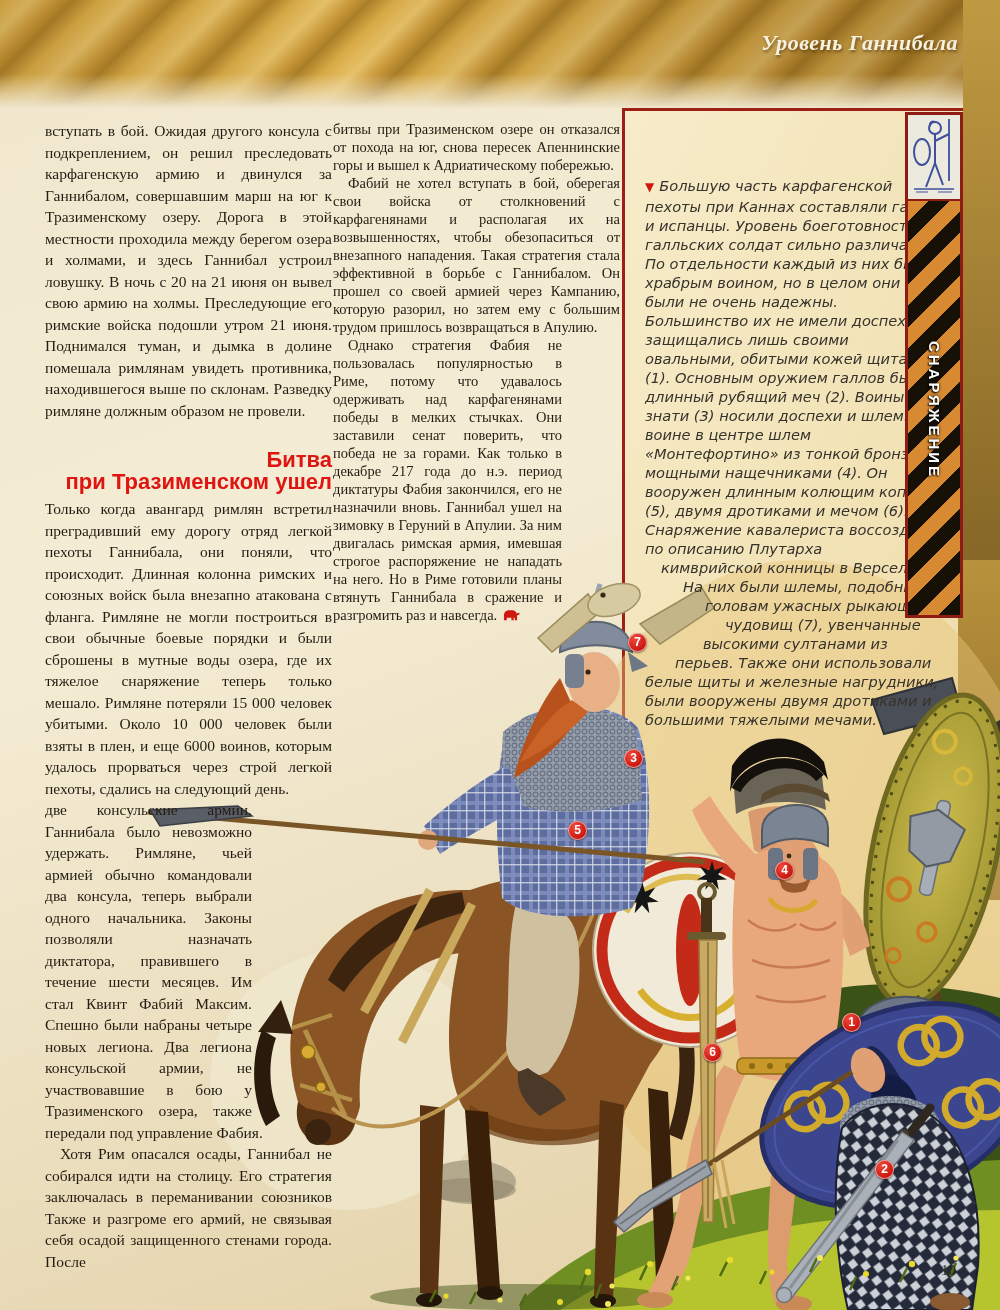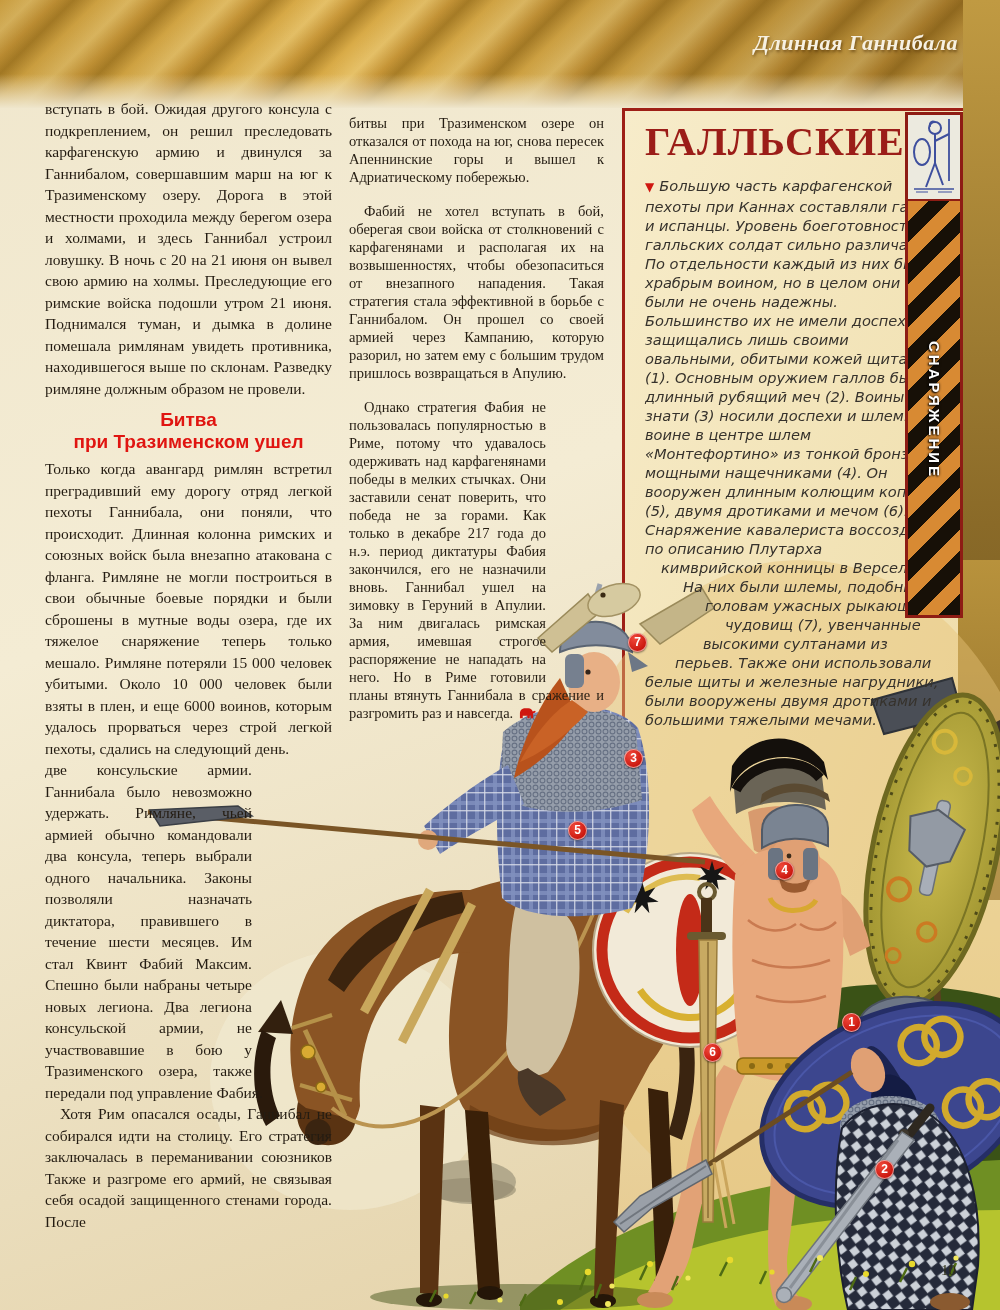--- a/index.html
+++ b/index.html
@@ -39,28 +39,28 @@
     z-index:1;
   }
   .sidebar-content { position:absolute; left:645px; top:122px; width:296px; z-index:5; }
   .sb-title { margin:0 0 14px 0; font-family:"Liberation Serif", serif; font-weight:bold;
     font-size:40px; line-height:40px; letter-spacing:1px; color:#9b1d18; }
   .sb-body { margin:0; font-family:"DejaVu Sans", sans-serif; font-style:italic;
     font-size:14.6px; line-height:19px; color:#36322c; text-align:left; }
   .sb-bullet { color:#cf1710; font-style:normal; font-size:12px; margin-right:5px; }
   .step { float:left; clear:left; height:19px; }
   
-  .col { position:absolute; top:98px; width:287px; color:#241c12; text-align:justify; z-index:5; }
+  .col { position:absolute; top:120px; width:287px; color:#241c12; text-align:justify; z-index:5; }
   .col1 { left:45px; }
   .col2 { left:333px; }
   .col1 p { margin:0; font-size:15.5px; line-height:21.5px; }
-  .col2 p { margin:16px; font-size:14.5px; line-height:18px; }
+  .col2 p { margin:0; font-size:14.5px; line-height:18px; }
   .indent { text-indent:15px; }
-  .red-head { margin:10px 0 5px 0; font-family:"Liberation Sans", sans-serif; font-weight:bold;
-    font-size:19px; line-height:22px; color:#e01511; text-align:center; }
+  .red-head { margin:28px 0 5px 0; font-family:"Liberation Sans", sans-serif; font-weight:bold;
+    font-size:22px; line-height:22px; color:#e01511; text-align:right; }
   .p3a { width:170px; text-align:left; text-indent:15px; margin-bottom:2px !important; }
   .fr { float:right; clear:right; }
   
   .marker {
     position:absolute; width:19px; height:19px; border-radius:50%;
     background: radial-gradient(circle at 35% 30%, #f0483a, #c8140c 72%);
     color:#fff; font-family:"Liberation Sans", sans-serif; font-weight:bold;
     font-size:12px; line-height:19px; text-align:center; z-index:9;
     box-shadow: 0 1px 2px rgba(0,0,0,.5), inset 0 0 0 1px rgba(255,255,255,.55);
   }
@@ -84,21 +84,21 @@
   .elephant { display:inline-block; width:19px; height:15px; vertical-align:-2px; margin-left:4px; }
 </style>
 </head>
 <body>
 
 <div class="page">
 
   <div class="top-band">
     <div class="band-fade"></div>
   </div>
-  <div class="running-head">Длинная Ганнибала</div>
+  <div class="running-head">Уровень Ганнибала</div>
   <div class="right-edge"></div>
 
   <div class="sidebar-box"></div>
 
   <svg class="art" viewBox="0 0 1000 750" xmlns="http://www.w3.org/2000/svg">
     <defs>
       <linearGradient id="edgeGrad" x1="0" y1="0" x2="0" y2="1">
         <stop offset="0" stop-color="#b8923c"></stop>
           <stop offset=".45" stop-color="#8a6a28"></stop>
           <stop offset="1" stop-color="#4c4418"></stop>
@@ -336,21 +336,21 @@
 
   <div class="col col2">
     <p>битвы при Тразименском озере он отказался от похода на юг, снова пересек Апеннинские горы и вышел к Адриатическому побережью.</p>
     <p class="indent">Фабий не хотел вступать в бой, оберегая свои войска от столкновений с карфагенянами и располагая их на возвышенностях, чтобы обезопаситься от внезапного нападения. Такая стратегия стала эффективной в борьбе с Ганнибалом. Он прошел со своей армией через Кампанию, которую разорил, но затем ему с большим трудом пришлось возвращаться в Апулию.</p>
     <p class="indent"><span class="fr" style="width:58px;height:160px;margin-top:116px"></span><span>Однако стратегия Фабия не пользовалась популярностью в Риме, потому что удавалось одерживать над карфагенянами победы в мелких стычках. Они заставили сенат поверить, что победа не за горами. Как только в декабре 217 года до н.э. период диктатуры Фабия закончился, его не назначили вновь. Ганнибал ушел на зимовку в Геруний в Апулии. За ним двигалась римская армия, имевшая строгое распоряжение не нападать на него. Но в Риме готовили планы втянуть Ганнибала в сражение и разгромить раз и навсегда.</span><svg class="elephant" viewBox="0 0 20 16">
           <path d="M3,14 L3,9 C3,5.5 5.5,3.5 9,3.5 L12,3.5 C14.5,3.5 16,5 16.6,6.8 L19,6.2 C19.8,6.4 19.9,7.6 19.2,8 L17,9 L17,14 L14.6,14 L14.6,11.5 L13.4,11.5 L13.4,14 L11,14 L11,11.5 L6,11.5 L6,14 Z" fill="#cf1710"></path>
         </svg></p>
   </div>
 
   <div class="sidebar-content">
-    <h1 class="sb-title"><span>ГАЛЛЬСКИЕ</span><br></h1>
+    <h1 class="sb-title"><br></h1>
     <p class="sb-body"><span class="sb-bullet">▼</span><span>Большую часть карфагенской пехоты при Каннах составляли галлы и испанцы. Уровень боеготовности галльских солдат сильно различался. По отдельности каждый из них был храбрым воином, но в целом они были не очень надежны. Большинство их не имели доспехов и защищались лишь своими овальными, обитыми кожей щитами (1). Основным оружием галлов был длинный рубящий меч (2). Воины из знати (3) носили доспехи и шлем. На воине в центре шлем «Монтефортино» из тонкой бронзы с мощными нащечниками (4). Он вооружен длинным колющим копьем (5), двумя дротиками и мечом (6). Снаряжение кавалериста воссоздано по описанию Плутарха</span></p>
     <div class="sb-body">
       <span class="step" style="width:16px"></span>
       <span class="step" style="width:38px"></span>
       <span class="step" style="width:60px"></span>
       <span class="step" style="width:80px"></span>
       <span class="step" style="width:58px"></span>
       <span class="step" style="width:30px"></span>
       <span>кимврийской конницы в Верселле. На них были шлемы, подобные головам ужасных рыкающих чудовищ (7), увенчанные высокими султанами из перьев. Также они использовали белые щиты и железные нагрудники, были вооружены двумя дротиками и большими тяжелыми мечами.</span>
     </div>

